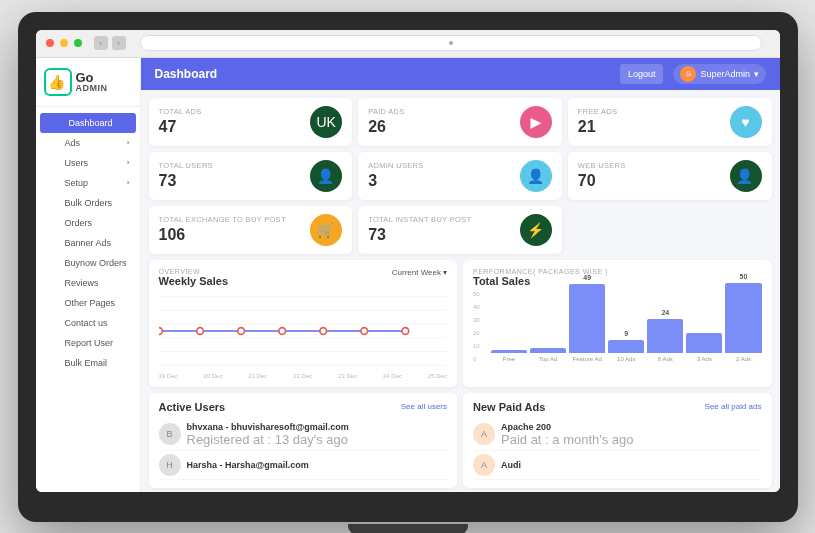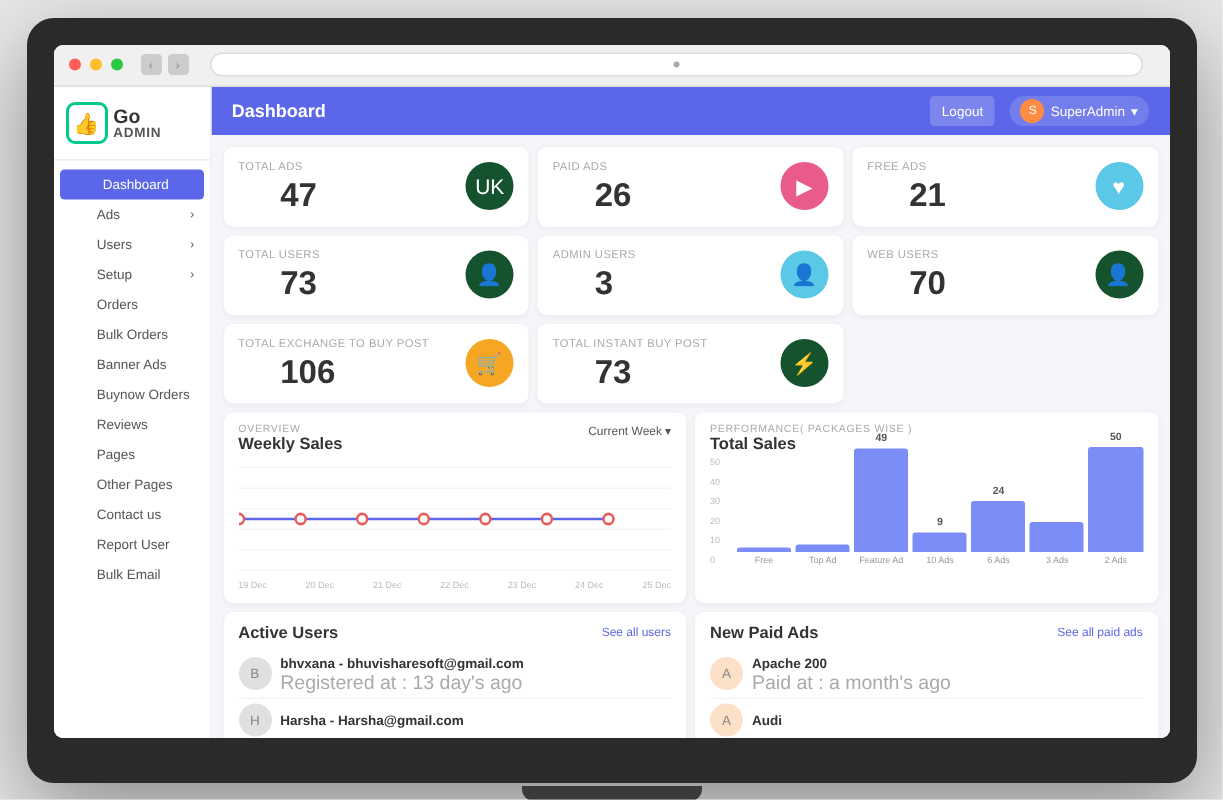--- a/index.html
+++ b/index.html
@@ -245,24 +245,23 @@
     }
     .stat-info {}
     .stat-label {
       font-size: 7.5px;
       color: #aaa;
       text-transform: uppercase;
       letter-spacing: 0.3px;
       margin-bottom: 2px;
     }
     .stat-value {
-      font-size: 22px;
+      font-size: 16px;
       font-weight: 700;
       color: #333;
-      margin-left: 28px;
     }
     .stat-icon {
       width: 32px; height: 32px;
       border-radius: 50%;
       display: flex;
       align-items: center;
       justify-content: center;
       font-size: 14px;
       color: #fff;
     }
@@ -464,41 +463,37 @@
               <span style="font-size:9px;">Users</span>
               <span class="s-arrow">›</span>
             </div>
             <div class="sidebar-item">
               <span class="s-icon"></span>
               <span style="font-size:9px;">Setup</span>
               <span class="s-arrow">›</span>
             </div>
             <div class="sidebar-item">
               <span class="s-icon"></span>
+              <span style="font-size:9px;">Bulk Orders</span>
+            </div>
+            <div class="sidebar-item">
+              <span class="s-icon"></span>
               <span style="font-size:9px;">Orders</span>
             </div>
             <div class="sidebar-item">
               <span class="s-icon"></span>
-              <span style="font-size:9px;">Bulk Orders</span>
-            </div>
-            <div class="sidebar-item">
-              <span class="s-icon"></span>
               <span style="font-size:9px;">Banner Ads</span>
             </div>
             <div class="sidebar-item">
               <span class="s-icon"></span>
               <span style="font-size:9px;">Buynow Orders</span>
             </div>
             <div class="sidebar-item">
               <span class="s-icon"></span>
               <span style="font-size:9px;">Reviews</span>
-            </div>
-            <div class="sidebar-item">
-              <span class="s-icon"></span>
-              <span style="font-size:9px;">Pages</span>
             </div>
             <div class="sidebar-item">
               <span class="s-icon"></span>
               <span style="font-size:9px;">Other Pages</span>
             </div>
             <div class="sidebar-item">
               <span class="s-icon"></span>
               <span style="font-size:9px;">Contact us</span>
             </div>
             <div class="sidebar-item">

